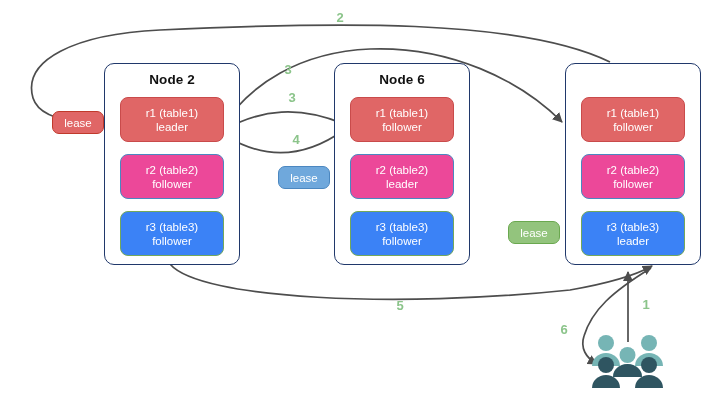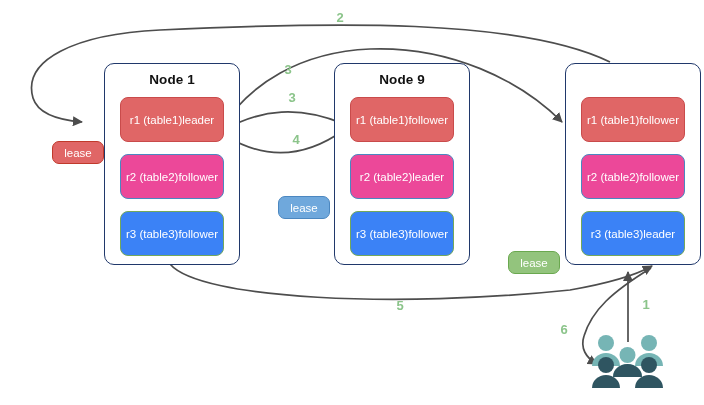--- a/index.html
+++ b/index.html
@@ -40,20 +40,21 @@
     font-size: 13.5px;
     font-weight: bold;
     color: #111111;
     letter-spacing: 0.1px;
   }
   .replica {
     position: absolute;
     box-sizing: border-box;
     border-radius: 8px;
     display: flex;
+    flex-direction: column;
     align-items: center;
     justify-content: center;
     color: #ffffff;
     font-size: 11.5px;
     line-height: 14px;
     text-align: center;
   }
   .replica span { display: block; }
   .rep-red   { background: #e06666; border: 1.4px solid #c94b4b; }
   .rep-blue  { background: #ec4899; border: 1.4px solid #4b87c0; }
@@ -61,21 +62,20 @@
 
   .lease {
     position: absolute;
     box-sizing: border-box;
     border-radius: 7px;
     display: flex;
     align-items: center;
     justify-content: center;
     color: #ffffff;
     font-size: 11.5px;
-    margin-top: 30px;
   }
   .lease-red   { background: #e06666; border: 1.4px solid #c0392b; }
   .lease-blue  { background: #6fa8dc; border: 1.4px solid #4b87c0; }
   .lease-green { background: #93c47d; border: 1.4px solid #6aa84f; }
 
   .edge-label {
     position: absolute;
     color: #8bc48a;
     font-size: 13px;
     font-weight: bold;
@@ -108,38 +108,38 @@
 
     <path d="M 170 264 C 200 300, 400 308, 570 290 C 610 283, 636 275, 652 266" fill="none" stroke="#4d4d4d" stroke-width="1.7" marker-end="url(#arrow)"></path>
 
     <path d="M 628 342 L 628 272" fill="none" stroke="#4d4d4d" stroke-width="1.7" marker-end="url(#arrow)"></path>
 
     <path d="M 651 268 C 612 292, 592 310, 584 336 C 580 348, 586 358, 597 364" fill="none" stroke="#4d4d4d" stroke-width="1.7" marker-end="url(#arrow)"></path>
   </svg>
 
   <div class="node-box" style="left:104px; top:63px; width:136px; height:202px;">
   </div>
-  <div class="node-title" style="left:104px; top:72px; width:136px;">Node 1</div>
+  <div class="node-title" style="left:104px; top:72px; width:136px;">Node 2</div>
 
   <div class="replica rep-red" style="left:120px; top:97px; width:104px; height:45px;">
     <span>r1 (table1)</span>
     <span>leader</span>
   </div>
   <div class="replica rep-blue" style="left:120px; top:154px; width:104px; height:45px;">
     <span>r2 (table2)</span>
     <span>follower</span>
   </div>
   <div class="replica rep-green" style="left:120px; top:211px; width:104px; height:45px;">
     <span>r3 (table3)</span>
     <span>follower</span>
   </div>
 
   <div class="node-box" style="left:334px; top:63px; width:136px; height:202px;">
   </div>
-  <div class="node-title" style="left:334px; top:72px; width:136px;">Node 9</div>
+  <div class="node-title" style="left:334px; top:72px; width:136px;">Node 6</div>
 
   <div class="replica rep-red" style="left:350px; top:97px; width:104px; height:45px;">
     <span>r1 (table1)</span>
     <span>follower</span>
   </div>
   <div class="replica rep-blue" style="left:350px; top:154px; width:104px; height:45px;">
     <span>r2 (table2)</span>
     <span>leader</span>
   </div>
   <div class="replica rep-green" style="left:350px; top:211px; width:104px; height:45px;">

